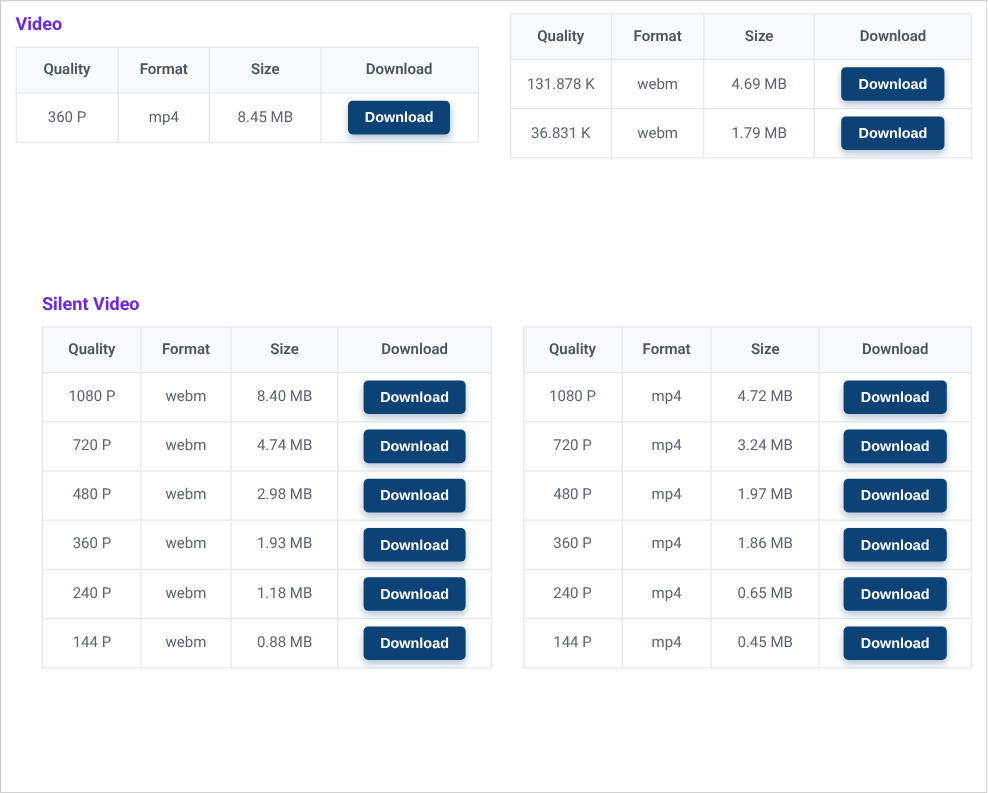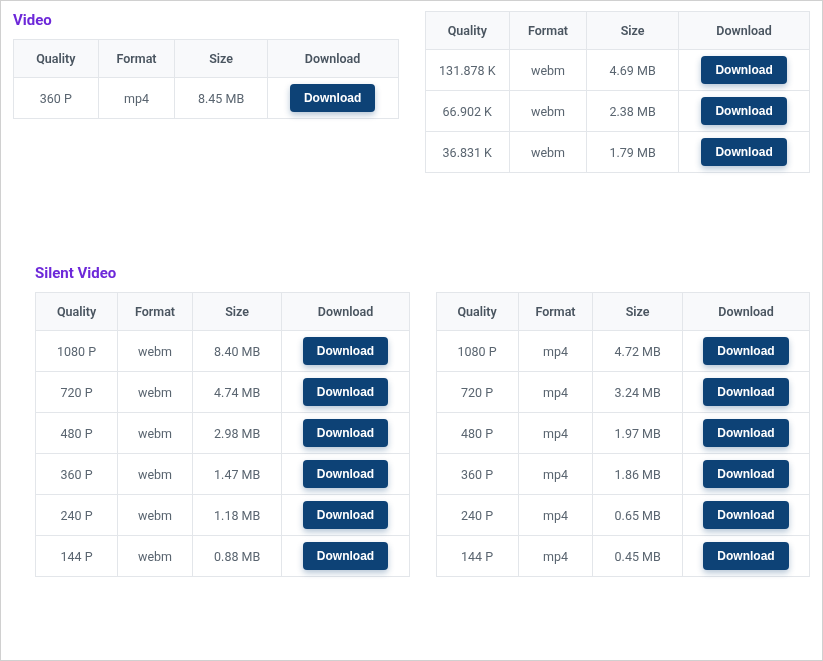--- a/index.html
+++ b/index.html
@@ -110,26 +110,20 @@
         </tr>
       </thead>
       <tbody>
           <tr>
             <td>131.878 K</td>
             <td>webm</td>
             <td>4.69 MB</td>
             <td><button class="dl-btn">Download</button></td>
           </tr>
           <tr>
-            <td>66.902 K</td>
-            <td>webm</td>
-            <td>2.38 MB</td>
-            <td><button class="dl-btn">Download</button></td>
-          </tr>
-          <tr>
             <td>36.831 K</td>
             <td>webm</td>
             <td>1.79 MB</td>
             <td><button class="dl-btn">Download</button></td>
           </tr>
         </tbody>
     </table>
   </div>
 
   <div class="section silent-span">
@@ -159,21 +153,21 @@
             </tr>
             <tr>
               <td>480 P</td>
               <td>webm</td>
               <td>2.98 MB</td>
               <td><button class="dl-btn">Download</button></td>
             </tr>
             <tr>
               <td>360 P</td>
               <td>webm</td>
-              <td>1.47 MB</td>
+              <td>1.93 MB</td>
               <td><button class="dl-btn">Download</button></td>
             </tr>
             <tr>
               <td>240 P</td>
               <td>webm</td>
               <td>1.18 MB</td>
               <td><button class="dl-btn">Download</button></td>
             </tr>
             <tr>
               <td>144 P</td>

